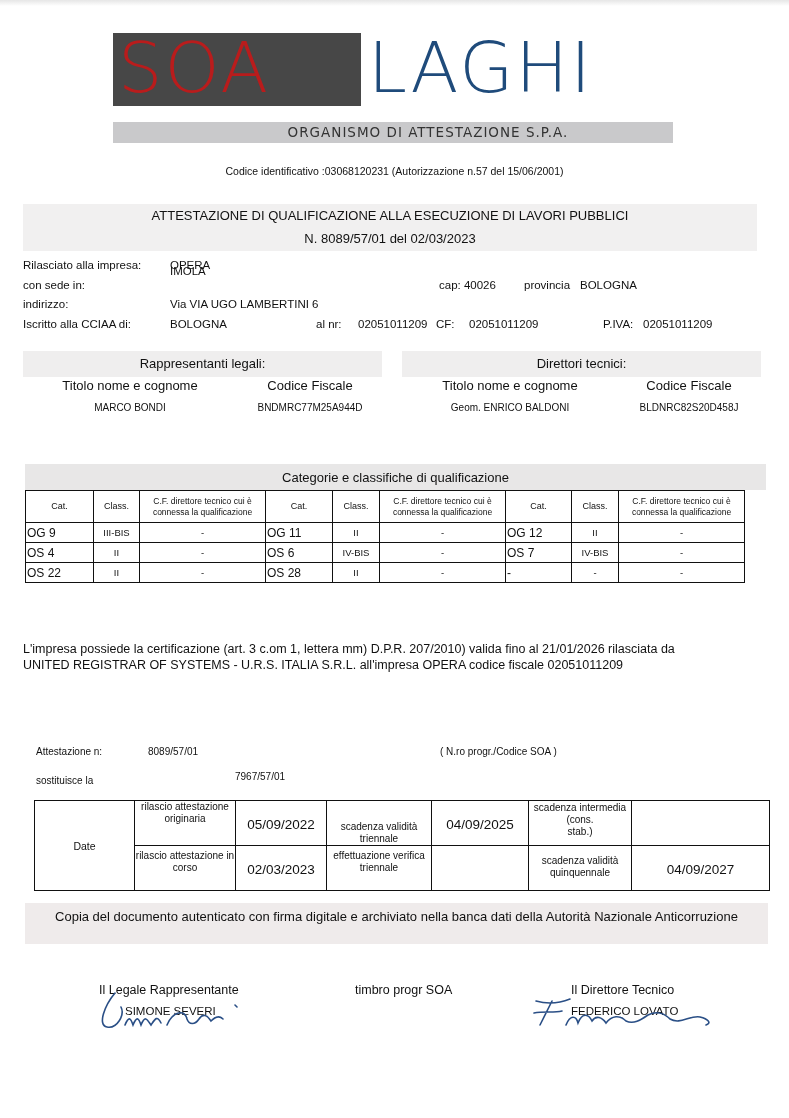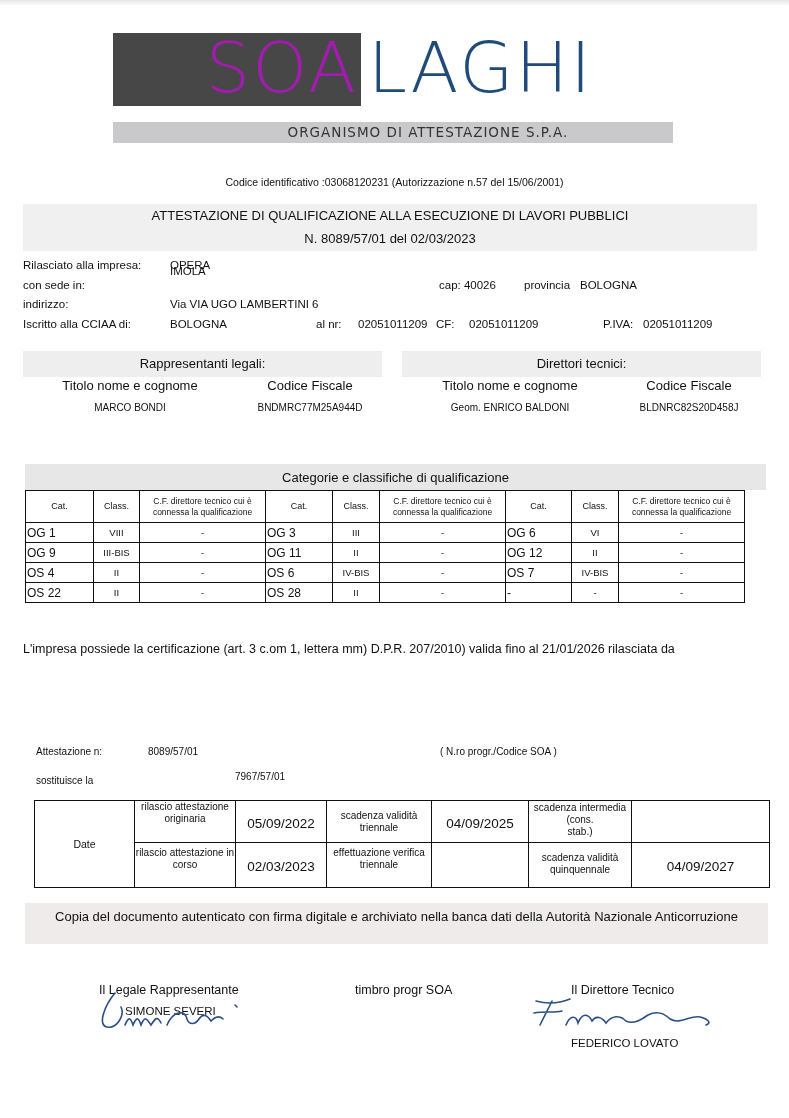--- a/index.html
+++ b/index.html
@@ -4,30 +4,30 @@
 <style>
   * { box-sizing: border-box; margin: 0; padding: 0; }
   html, body { width: 789px; height: 1118px; background: #fff; overflow: hidden; }
   body { position: relative; font-family: "Liberation Sans", sans-serif; color: #111; }
   .topshadow { position: absolute; left: 0; top: 0; width: 789px; height: 6px;
     background: linear-gradient(#e6e6e6, rgba(255,255,255,0)); }
 
   
   .logo-dark { position: absolute; left: 113px; top: 33px; width: 248px; height: 73px; background: #474747; }
   .logo-soa { position: absolute; left: 118px; top: 30px; width: 240px; height: 76px;
-    font-family: "DejaVu Sans", sans-serif; font-weight: 200; color: #a21caf; font-size: 70px;
-    letter-spacing: 2px; line-height: 76px; text-align: right; -webkit-text-stroke: 0; }
+    font-family: "DejaVu Sans", sans-serif; font-weight: 200; color: #b91c1c; font-size: 70px;
+    letter-spacing: 2px; line-height: 76px; text-align: left; -webkit-text-stroke: 0; }
   .logo-laghi { position: absolute; left: 368px; top: 30px; width: 300px; height: 76px;
     font-family: "DejaVu Sans", sans-serif; font-weight: 200; color: #1f4b7b; font-size: 70px;
     letter-spacing: 2px; line-height: 76px; }
   .logo-band { position: absolute; left: 113px; top: 122px; width: 560px; height: 21px; background: #c9c9cb;
     color: #333; font-family: "DejaVu Sans", sans-serif; font-size: 13.5px; letter-spacing: 1px;
     text-align: center; line-height: 21px; padding-left: 70px; }
 
-  .codice { position: absolute; left: 0; top: 176px; width: 789px; text-align: center; font-size: 10.5px; }
+  .codice { position: absolute; left: 0; top: 165px; width: 789px; text-align: center; font-size: 10.5px; }
 
   .titlebox { position: absolute; left: 23px; top: 204px; width: 734px; height: 47px; background: #f1f0f0; }
   .titlebox .t1 { position: absolute; left: 0; top: 4px; width: 100%; text-align: center; font-size: 13px; }
   .titlebox .t2 { position: absolute; left: 0; top: 27px; width: 100%; text-align: center; font-size: 13px; }
 
   .info { position: absolute; font-size: 11.5px; white-space: nowrap; }
 
   .repbox { position: absolute; top: 351px; height: 26px; background: #efeeee; text-align: center;
     font-size: 13px; line-height: 26px; }
   .rephead { position: absolute; top: 378px; font-size: 13px; text-align: center; white-space: nowrap; }
@@ -135,31 +135,20 @@
     <td>Cat.</td>
     <td>Class.</td>
     <td class="small">C.F. direttore tecnico cui è connessa la qualificazione</td>
     <td>Cat.</td>
     <td>Class.</td>
     <td class="small">C.F. direttore tecnico cui è connessa la qualificazione</td>
   </tr>
   </tbody>
     <tbody id="cat-body">
       <tr class="row">
-        <td class="c">OG 1</td>
-        <td>VIII</td>
-        <td>-</td>
-        <td class="c">OG 3</td>
-        <td>III</td>
-        <td>-</td>
-        <td class="c">OG 6</td>
-        <td>VI</td>
-        <td>-</td>
-      </tr>
-      <tr class="row">
         <td class="c">OG 9</td>
         <td>III-BIS</td>
         <td>-</td>
         <td class="c">OG 11</td>
         <td>II</td>
         <td>-</td>
         <td class="c">OG 12</td>
         <td>II</td>
         <td>-</td>
       </tr>
@@ -183,20 +172,21 @@
         <td>-</td>
         <td class="c">-</td>
         <td>-</td>
         <td>-</td>
       </tr>
     </tbody>
 </table>
 
 <div class="cert">
   <div>L'impresa possiede la certificazione (art. 3 c.om 1, lettera mm) D.P.R. 207/2010) valida fino al 21/01/2026 rilasciata da</div>
+  <div>UNITED REGISTRAR OF SYSTEMS - U.R.S. ITALIA S.R.L. all'impresa OPERA codice fiscale 02051011209</div>
 </div>
 
 <div class="att" style="left:36px;top:746px">Attestazione n:</div>
 <div class="att" style="left:148px;top:746px">8089/57/01</div>
 <div class="att" style="left:440px;top:746px">( N.ro progr./Codice SOA )</div>
 <div class="att" style="left:36px;top:775px">sostituisce la</div>
 <div class="att" style="left:235px;top:771px">7967/57/01</div>
 
 <table class="dates">
   <colgroup>
@@ -206,21 +196,21 @@
     <col style="width:105px">
       <col style="width:97px">
       <col style="width:103px">
       <col style="width:138px">
   </colgroup>
   <tbody>
       <tr style="height:42px">
     <td rowspan="2" class="mid">Date</td>
     <td>rilascio attestazione originaria</td>
     <td class="big">05/09/2022</td>
-    <td style="padding-top:9px">scadenza validità triennale</td>
+    <td style="padding-top:20px">scadenza validità triennale</td>
     <td class="big">04/09/2025</td>
     <td style="padding-top:1px">
       <div>scadenza intermedia</div>
       <div>(cons.</div>
       <div>stab.)</div>
     </td>
     <td class="big"></td>
   </tr>
   <tr style="height:45px">
     <td style="padding-top:4px">rilascio attestazione in corso</td>
@@ -235,16 +225,16 @@
 
 <div class="footbox">Copia del documento autenticato con firma digitale e archiviato nella banca dati della Autorità Nazionale Anticorruzione</div>
 
 <div class="sig" style="left:99px;top:983px">Il Legale Rappresentante</div>
 <div class="sig" style="left:125px;top:1005px;font-size:11.5px">SIMONE SEVERI</div>
 <svg class="sigsvg" style="left:95px;top:985px" width="150" height="48" viewBox="0 0 150 48">
   <path d="M20 8 C10 20, 2 40, 12 42 C22 44, 30 30, 26 22 M30 40 C34 30, 36 34, 38 40 C42 30, 44 34, 46 40 C50 30, 52 34, 56 40 C60 34, 62 30, 66 38 M72 40 C78 26, 90 24, 92 34 C94 40, 100 40, 104 34 C108 28, 112 30, 116 36 C120 32, 124 30, 128 34 M140 20 l2 2" fill="none" stroke="#2a4f86" stroke-width="1.6" stroke-linecap="round"></path>
 </svg>
 <div class="sig" style="left:355px;top:983px">timbro progr SOA</div>
 <div class="sig" style="left:571px;top:983px">Il Direttore Tecnico</div>
-<div class="sig" style="left:571px;top:1037px;font-size:11.5px">FEDERICO LOVATO</div>
+<div class="sig" style="left:571px;top:1005px;font-size:11.5px">FEDERICO LOVATO</div>
 <svg class="sigsvg" style="left:530px;top:995px" width="190" height="36" viewBox="0 0 190 36">
   <path d="M6 6 C20 10, 30 8, 40 4 M22 6 L10 30 M4 18 C14 16, 24 18, 32 16 M36 30 C40 20, 46 20, 48 28 C52 18, 58 18, 62 26 C66 20, 72 22, 76 28 C82 20, 90 20, 96 26 C104 30, 112 24, 118 20 C126 16, 134 18, 140 24 C150 30, 160 20, 170 22 C178 24, 182 28, 176 30" fill="none" stroke="#2a4f86" stroke-width="1.6" stroke-linecap="round"></path>
 </svg>
 
 </body></html>

